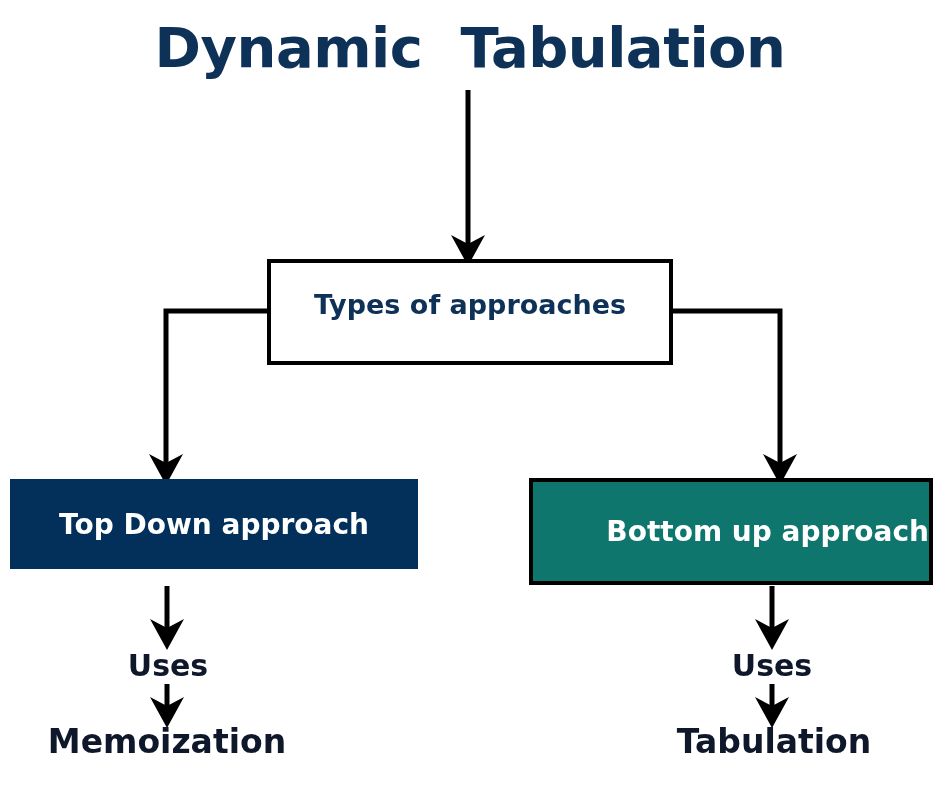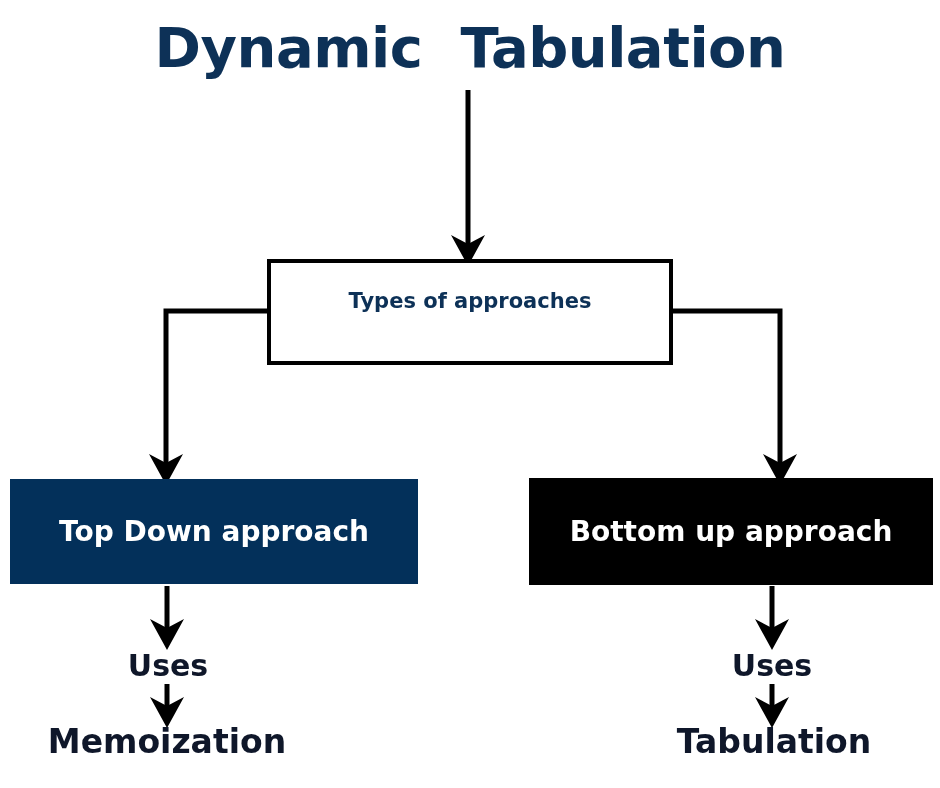--- a/index.html
+++ b/index.html
@@ -56,44 +56,45 @@
   }
 
   .node-types {
     left: 267px;
     top: 259px;
     width: 406px;
     height: 106px;
     background: #ffffff;
     border: 4px solid #000000;
     color: #0d3157;
-    font-size: 21px;
+    font-size: 27px;
     align-items: flex-start;
     padding-top: 26px;
   }
 
   .node-topdown {
     left: 10px;
     top: 479px;
     width: 408px;
-    height: 105px;
+    height: 90px;
     background: #03305a;
     color: #ffffff;
     font-size: 28px;
   }
 
   .node-bottomup {
     left: 529px;
     top: 478px;
     width: 404px;
     height: 107px;
-    background: #000000;
+    background: #0f766e;
     border: 4px solid #000000;
     color: #ffffff;
     font-size: 28px;
+    justify-content: flex-end;
   }
 
   
   .leaf {
     position: absolute;
     text-align: center;
     font-weight: 700;
     color: #0f172a;
     white-space: nowrap;
   }

